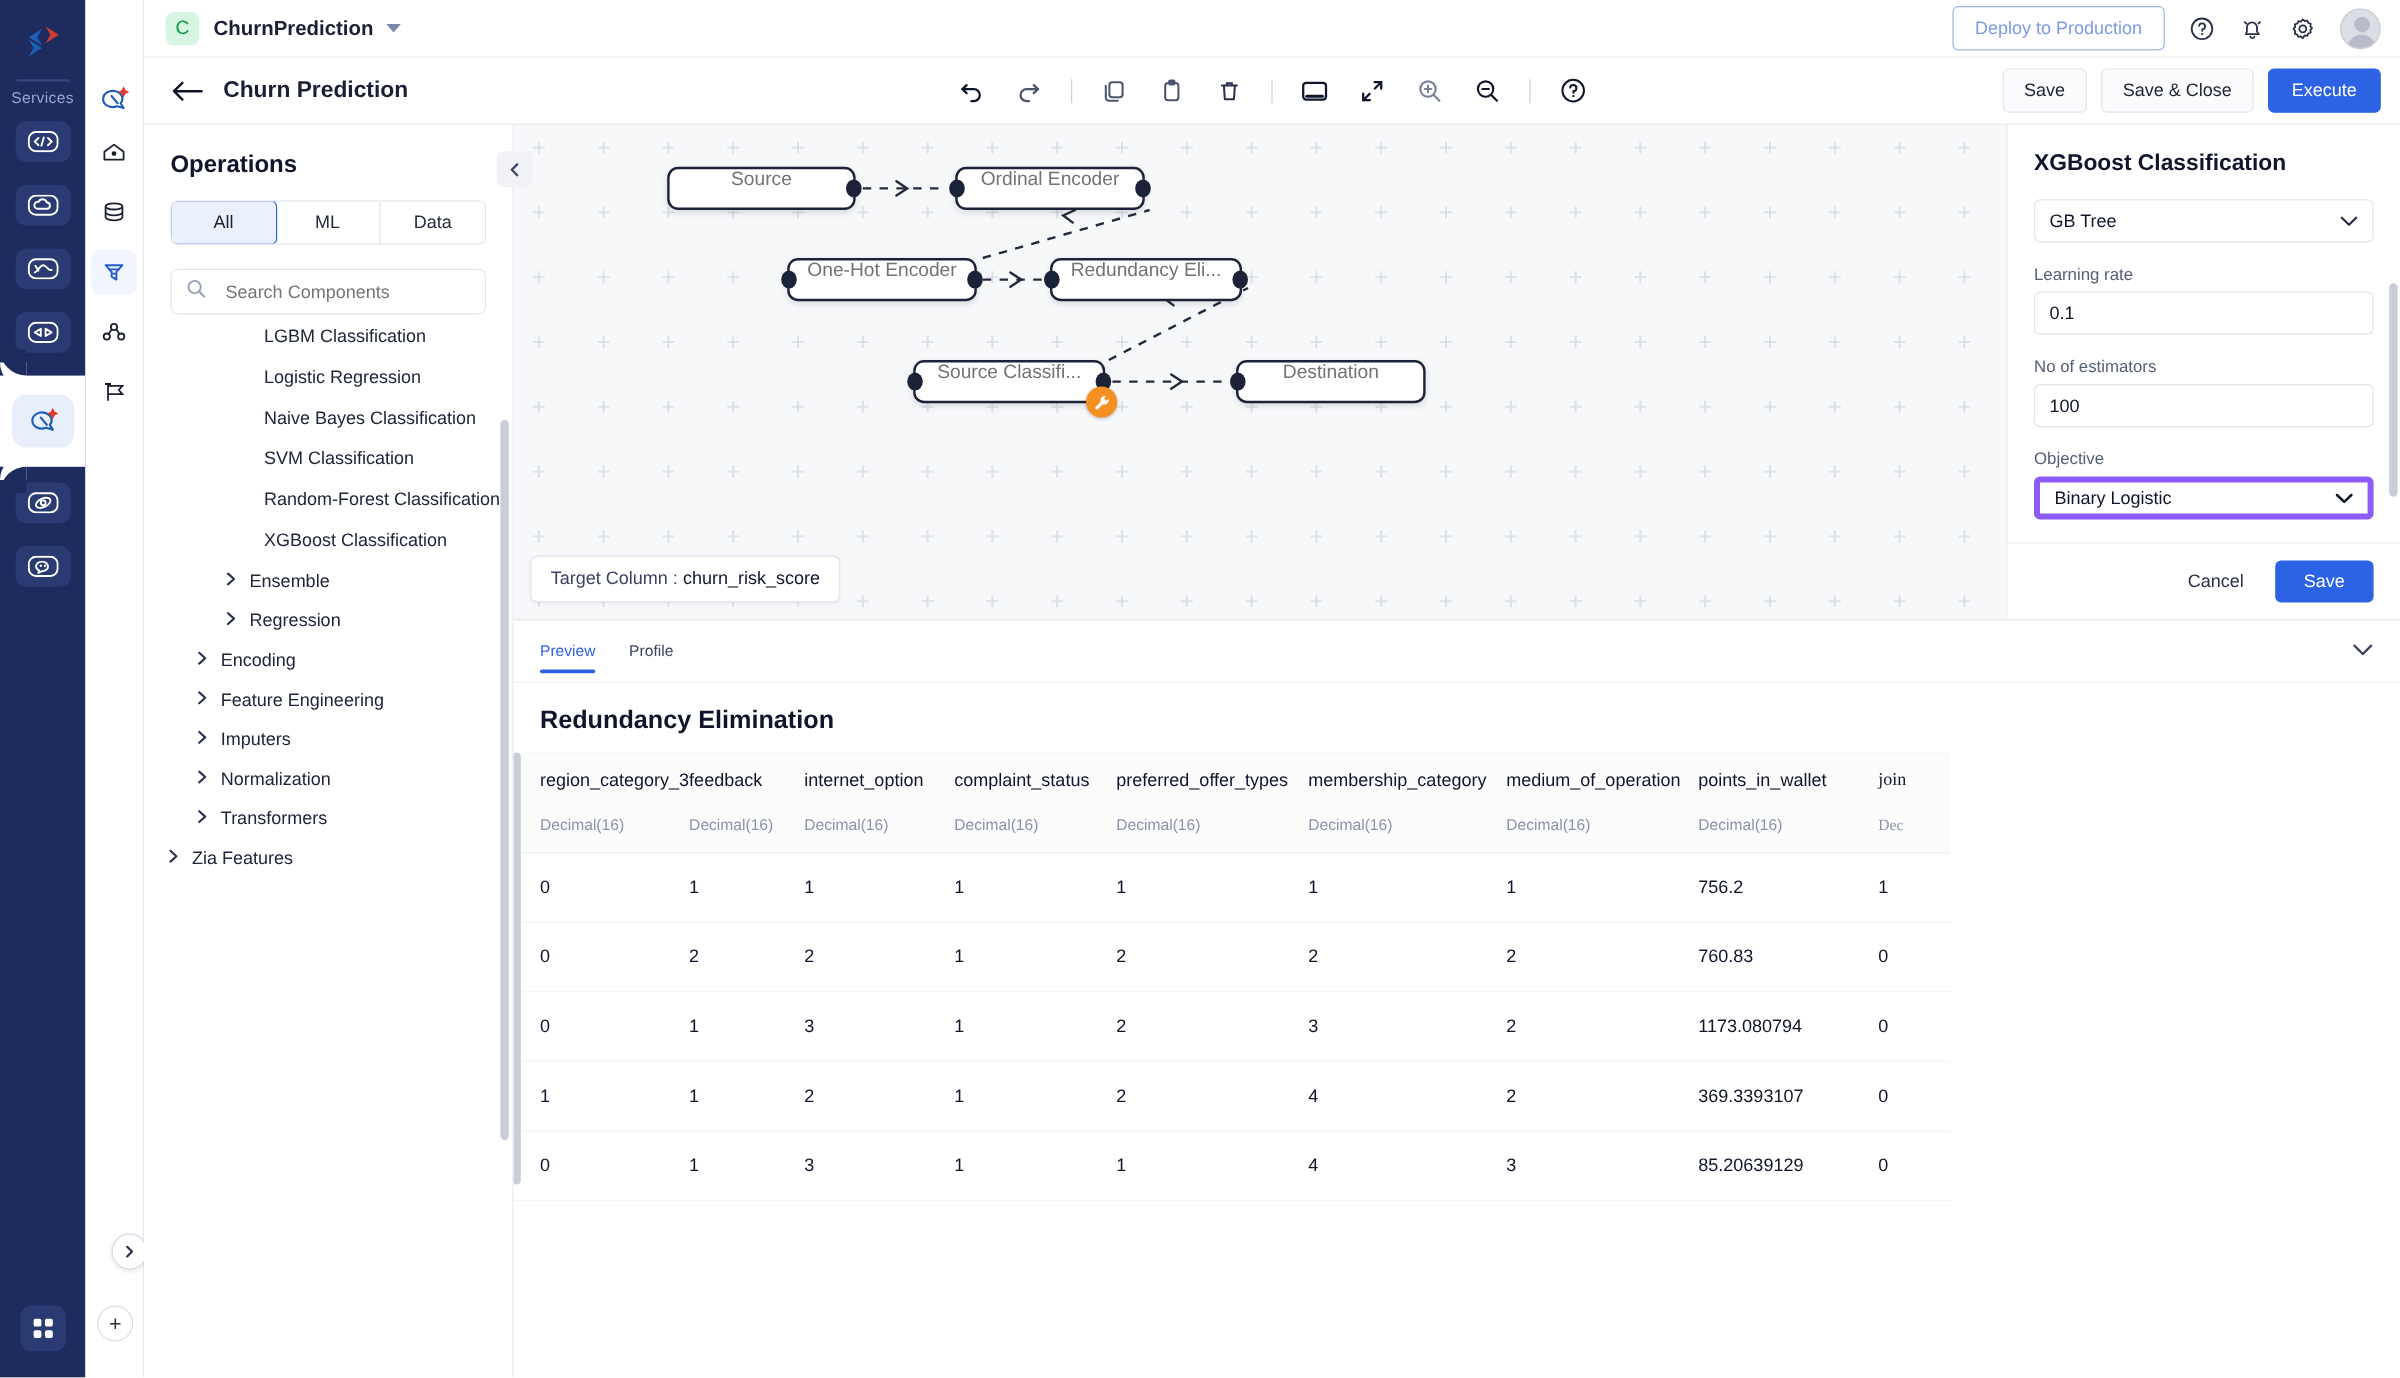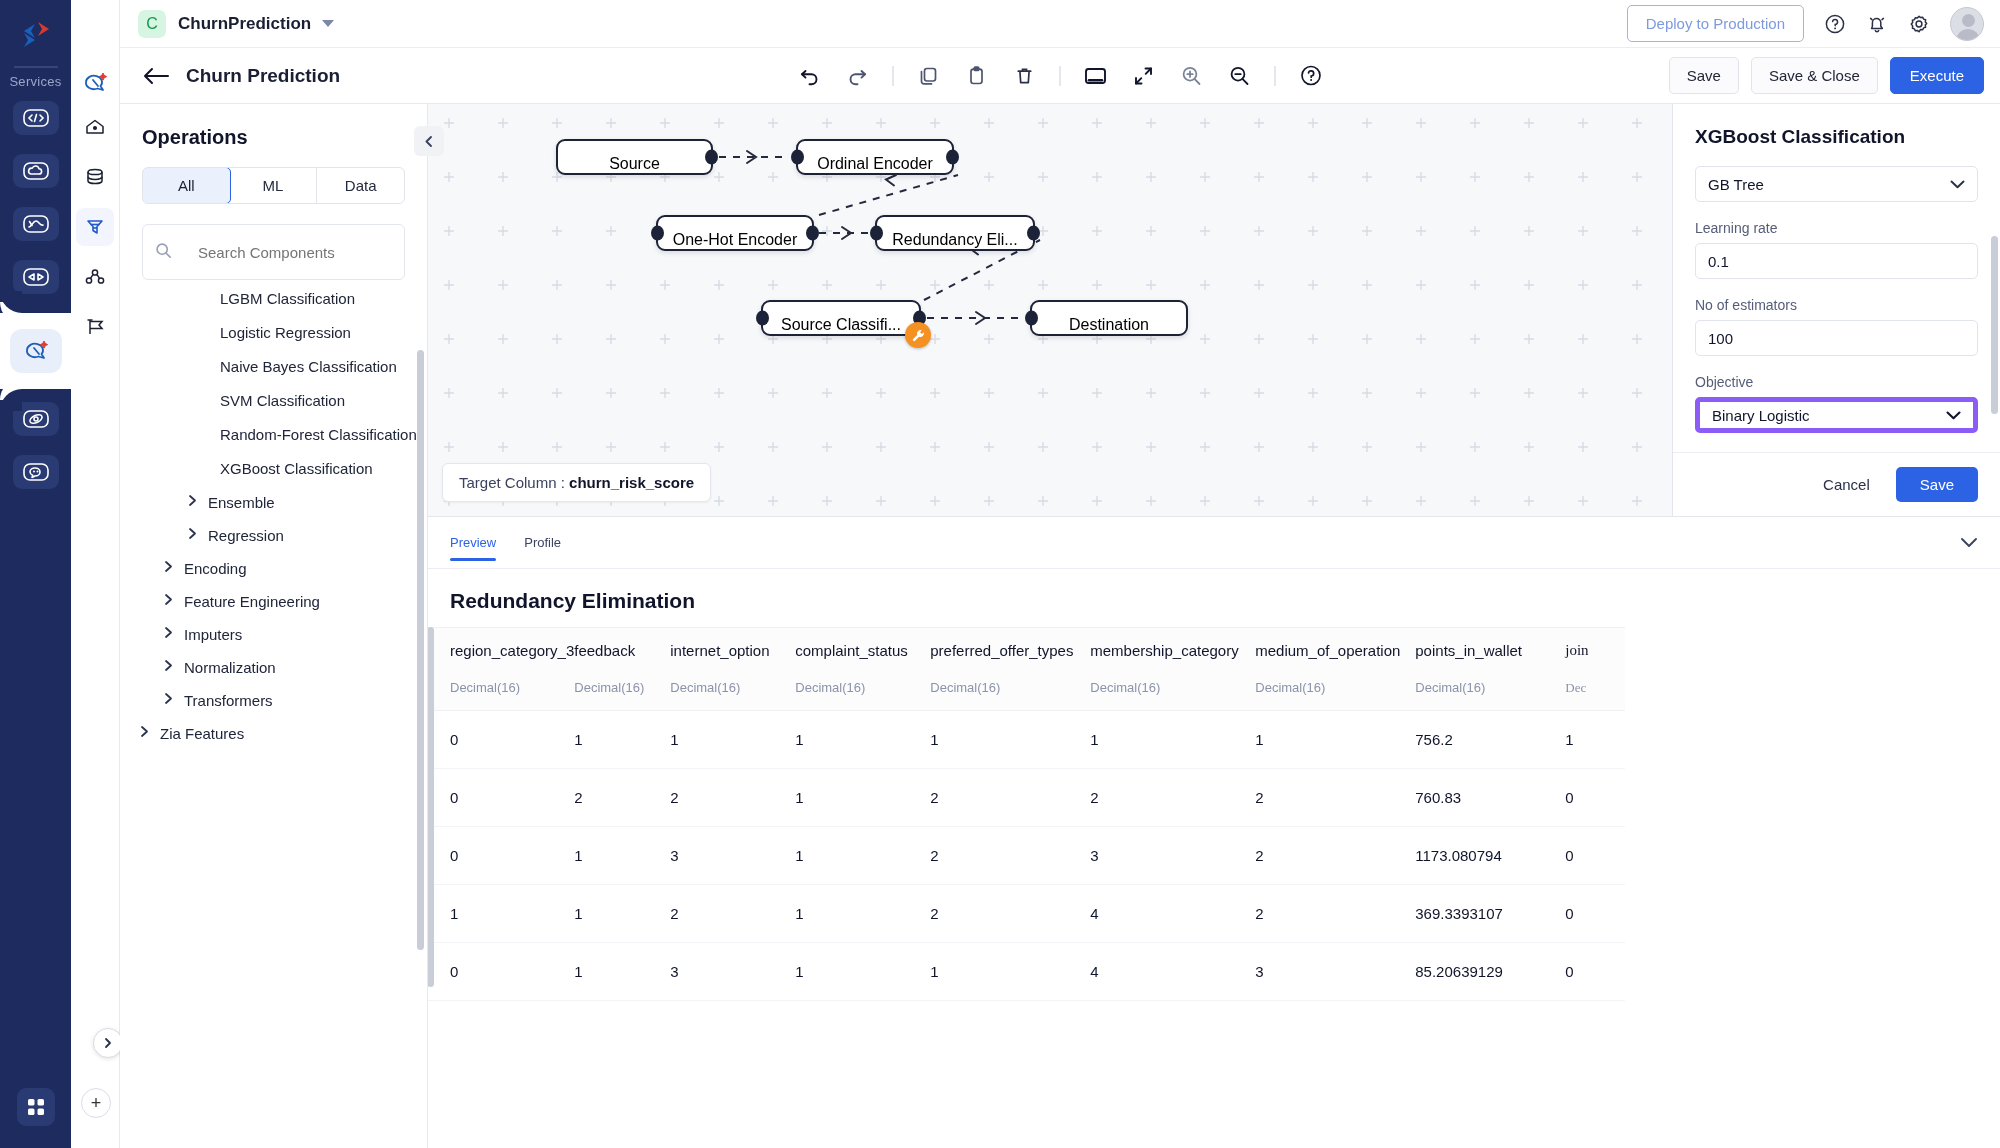--- a/index.html
+++ b/index.html
@@ -130,22 +130,22 @@
   .seg {
     display:flex; margin: 18px 22px 0 22px; border:1px solid #e2e4ec; border-radius:6px;
     overflow:hidden;
   }
   .seg > div { flex:1; text-align:center; padding: 9px 0; font-size: 15px; color:#252a3d;
     cursor:pointer; border-right: 1px solid #e2e4ec; }
   .seg > div:last-child{ border-right: none; }
   .seg > div.on { background:#eaf1fd; border:1px solid #2c63e5; border-radius:5px;
     margin:-1px; color:#1b2133; }
   .search {
-    margin: 20px 22px 0 22px; height: 56px; border: 1px solid #e4e6ee; border-radius: 6px;
-    display:flex; align-items:center; padding: 0 12px; gap: 26px;
+    margin: 20px 22px 0 22px; height: 38px; border: 1px solid #e4e6ee; border-radius: 6px;
+    display:flex; align-items:center; padding: 0 12px; gap: 16px;
   }
   .search input { border:none; outline:none; font-size: 15px; color:#8b93ab; flex:1;
     font-family: inherit; background: transparent;}
   .ops-list { flex:1; overflow:hidden; padding: 2px 0 0 0; position:relative; }
   .op-leaf { font-size: 15px; color:#20263a; line-height: 1.33; padding: 7px 8px 7px 100px; }
   .op-node { display:flex; align-items:center; gap: 11px; font-size: 15px; color:#20263a;
     padding: 8px 8px 8px 0px; cursor:pointer; }
   .op-ind1 { padding-left: 68px; }
   .op-ind2 { padding-left: 44px; }
   .op-ind3 { padding-left: 20px; }
@@ -166,39 +166,39 @@
 
   
   .canvas { flex:1; position:relative; background:#f7f8fa; overflow:hidden;
     background-image:
       linear-gradient(to right, #dfe1e8 1px, transparent 1px),
       linear-gradient(to bottom, #dfe1e8 1px, transparent 1px);
     background-size: 0 0; }
   .dotgrid { position:absolute; inset:0; }
   .node {
     position:absolute; background:#fff; border: 2px solid #1c2237; border-radius: 9px;
-    height: 36px; display:flex; align-items:flex-end; justify-content:center;
-    font-size: 16px; color:#000000; box-shadow: 0 2px 5px rgba(20,25,50,.13);
+    height: 36px; display:flex; align-items:flex-start; justify-content:center;
+    font-size: 16px; color:#737373; box-shadow: 0 2px 5px rgba(20,25,50,.13);
     cursor: pointer; white-space: nowrap; padding: 0 14px;
   }
   .port { position:absolute; width: 13px; height: 15px; background:#1c2237; border-radius:50%;
     top: 50%; transform: translateY(-50%); }
   .port.in { left: -7px; }
   .port.out { right: -7px; }
   .wrench {
     position:absolute; right: -12px; bottom: -14px; width: 26px; height: 26px;
     border-radius: 50%; background:#f59023; display:flex;align-items:center;justify-content:center;
     box-shadow: 0 1px 3px rgba(0,0,0,.25); cursor:pointer;
   }
   .target-chip {
     position:absolute; left: 14px; bottom: 14px; background:#fff; border:1px solid #e4e6ee;
     border-radius: 6px; padding: 10px 16px; font-size: 15px; color:#3a4260;
     box-shadow: 0 1px 3px rgba(0,0,0,.05);
   }
-  .target-chip b { color:#11152b; font-weight: 700; margin-top: 14px; }
+  .target-chip b { color:#11152b; font-weight: 400; margin-top: 14px; }
 
   
   .props {
     width: 328px; flex: 0 0 328px; background:#fff; border-left: 1px solid #e4e6ee;
     display:flex; flex-direction:column; position:relative;
   }
   .props-title { font-size: 19px; font-weight: 700; color:#11152b; padding: 22px 22px 16px 22px; }
   .props-body { flex:1; overflow:hidden; padding: 0 22px; position:relative; }
   .fld-label { font-size: 14px; color:#555d78; margin: 18px 0 7px; }
   .ctrl {

